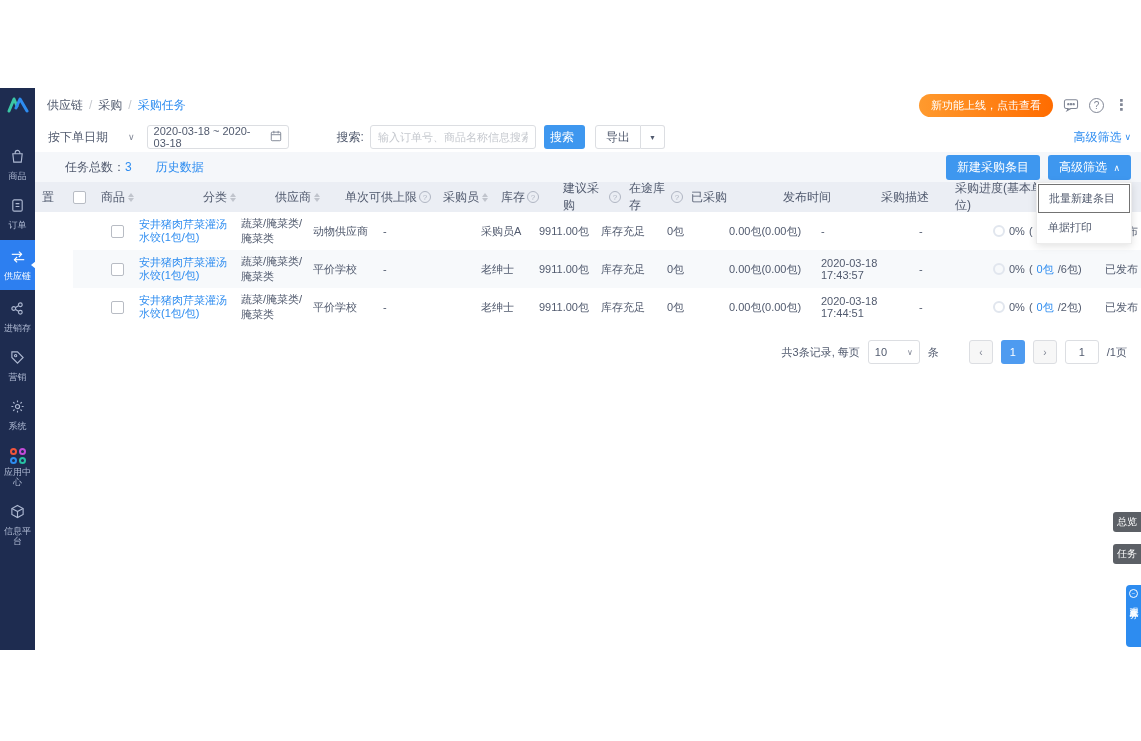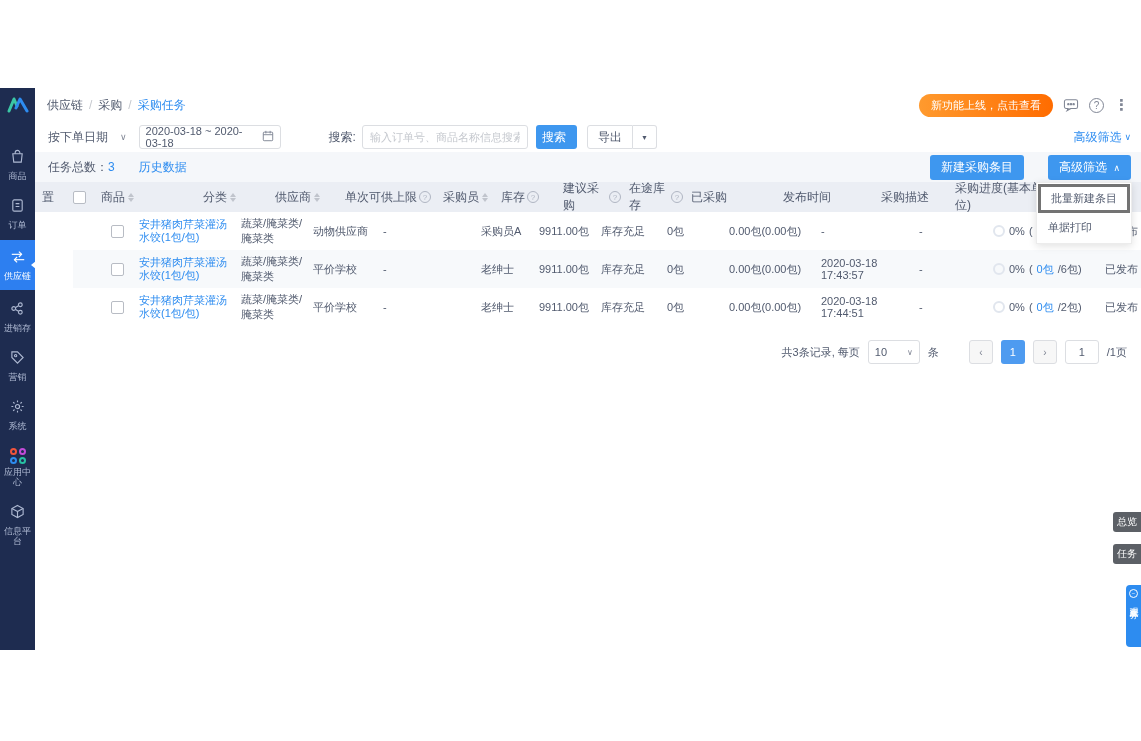--- a/index.html
+++ b/index.html
@@ -28,38 +28,38 @@
   .crumb .cur { color:#2d8cf0; }
   .header-right { margin-left:auto; display:flex; align-items:center; gap:10px; }
   .promo { background:linear-gradient(90deg,#ff9a2e,#ff6c00); color:#fff; font-size:11px; padding:4px 12px; border-radius:12px; cursor:pointer; white-space:nowrap; }
   .userbox { display:flex; align-items:center; gap:6px; background:#f7f8fa; border-radius:14px; padding:2px 26px 2px 2px; cursor:pointer; }
   .avatar { width:22px; height:22px; border-radius:50%; background:#fff; border:1px solid #e3e6ec; display:flex; align-items:center; justify-content:center; }
   .uname { font-size:11px; color:#515a6e; line-height:12px; }
   .usub { font-size:9px; color:#b0b6c3; line-height:10px; }
   .hicon { color:#808695; font-size:14px; cursor:pointer; display:flex; align-items:center; }
 
   .filter-bar { height:30px; display:flex; align-items:center; padding:0 10px 0 13px; font-size:12px; color:#515a6e; }
-  .date-type { display:flex; align-items:center; gap:12px; cursor:pointer; margin-right:12px; }
+  .date-type { display:flex; align-items:center; gap:20px; cursor:pointer; margin-right:12px; }
   .caret-d { font-size:9px; color:#808695; }
   .datebox { width:142px; height:24px; border:1px solid #dcdee2; border-radius:3px; display:flex; align-items:center; padding:0 6px; gap:4px; cursor:pointer; background:#fff; }
   .datebox .dtext { font-size:11px; color:#515a6e; flex:1; }
   .search-lbl { margin-left:48px; margin-right:6px; }
   .search-input { width:166px; height:24px; border:1px solid #dcdee2; border-radius:3px; font-size:11px; padding:0 7px; color:#515a6e; outline:none; font-family:inherit; }
   .search-input::placeholder { color:#c5c8ce; }
   .btn-blue { background:#3e97ef; color:#fff; border:none; border-radius:3px; height:24px; font-size:12px; padding:0 11px; cursor:pointer; font-family:inherit; }
   .search-btn { margin-left:8px;padding-left:6px; }
   .export-group { display:flex; margin-left:10px; }
   .btn-plain { background:#fff; border:1px solid #dcdee2; height:24px; font-size:12px; color:#515a6e; padding:0 10px; cursor:pointer; border-radius:3px 0 0 3px; font-family:inherit; }
   .export-caret { border:1px solid #dcdee2; border-left:none; border-radius:0 3px 3px 0; width:24px; display:flex; align-items:center; justify-content:center; font-size:8px; color:#515a6e; cursor:pointer; background:#fff; }
   .adv { margin-left:auto; color:#2d8cf0; cursor:pointer; display:flex; gap:3px; align-items:center; }
 
-  .toolbar { height:30px; background:#f5f7fa; display:flex; align-items:center; padding:0 10px 0 13px; font-size:12px; color:#515a6e; }
+  .toolbar { height:30px; background:#f5f7fa; display:flex; align-items:center; padding:0 10px 0 30px; font-size:12px; color:#515a6e; }
   .tcount { color:#2d8cf0; }
   .history { color:#2d8cf0; margin-left:24px; cursor:pointer; }
-  .toolbar-btns { margin-left:auto; display:flex; gap:24px; }
+  .toolbar-btns { margin-left:auto; display:flex; gap:8px; }
   .mini-btn { height:25px; font-size:12px; }
 
   
   .thead { height:30px; background:#ebeef4; display:flex; align-items:center; font-size:12px; color:#515a6e; }
   .cell { flex-shrink:0; padding:0 4px; display:flex; align-items:center; gap:2px; overflow:hidden; }
   .c-pin{width:26px; justify-content:center;} .c-cb{width:36px; justify-content:center;} .c-prod{width:102px} .c-cat{width:72px}
   .c-sup{width:70px} .c-lim{width:98px} .c-buy{width:58px} .c-stk{width:62px} .c-sug{width:66px} .c-tra{width:62px}
   .c-pur{width:92px} .c-tim{width:98px} .c-des{width:74px} .c-pro{width:112px} .c-sta{width:70px}
   .sorter { display:flex; flex-direction:column; gap:1px; margin-left:1px; }
   .sorter i { width:0; height:0; border-left:3px solid transparent; border-right:3px solid transparent; }
@@ -77,21 +77,21 @@
 
   .pager { display:flex; align-items:center; justify-content:flex-end; gap:8px; font-size:11px; color:#515a6e; margin-top:14px; padding-right:14px; }
   .sel { border:1px solid #dcdee2; border-radius:3px; height:24px; width:52px; display:flex; align-items:center; justify-content:space-between; padding:0 6px; cursor:pointer; background:#fff; }
   .pg-btn { width:24px; height:24px; border:1px solid #dcdee2; background:#f7f7f7; border-radius:3px; display:flex; align-items:center; justify-content:center; color:#808695; cursor:pointer; font-size:10px; }
   .pg-cur { width:24px; height:24px; background:#4e9bf0; border-radius:3px; color:#fff; display:flex; align-items:center; justify-content:center; cursor:pointer; }
   .pg-input { width:34px; height:24px; border:1px solid #dcdee2; border-radius:3px; text-align:center; font-size:11px; color:#515a6e; outline:none; font-family:inherit; }
 
   
   .menu { position:absolute; top:94px; right:9px; width:96px; background:#fff; border:1px solid #ececec; box-shadow:0 2px 8px rgba(0,0,0,.12); z-index:30; padding:1px; }
   .menu-item { height:29px; display:flex; align-items:center; padding:0 10px; font-size:11px; color:#515a6e; cursor:pointer; background:#fff; }
-  .menu-item.hl { border:3px solid #737373; }
+  .menu-item.hl { border:1px solid #737373; }
 
   
   .ftab { position:absolute; right:0; background:#5c6066; color:#fff; font-size:10px; padding:3px 4px; border-radius:3px 0 0 3px; cursor:pointer; writing-mode:horizontal-tb; z-index:25; }
   .ftab-ov { top:424px; } .ftab-task { top:456px; }
   .service-tab { position:absolute; right:0; top:497px; width:15px; height:62px; background:#2d8cf0; border-radius:4px 0 0 4px; color:#fff; display:flex; flex-direction:column; align-items:center; padding-top:4px; gap:2px; cursor:pointer; z-index:25; }
   .service-tab .stxt { writing-mode:vertical-rl; font-size:9px; letter-spacing:1px; }
   .service-ic { width:9px; height:9px; border:1px solid #fff; border-radius:50%; font-size:6px; line-height:7px; text-align:center; }
 </style>
 </head>
 <body>

